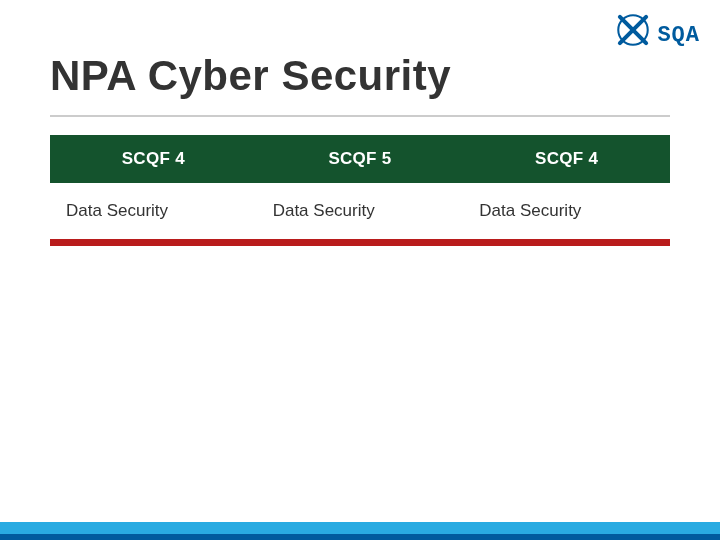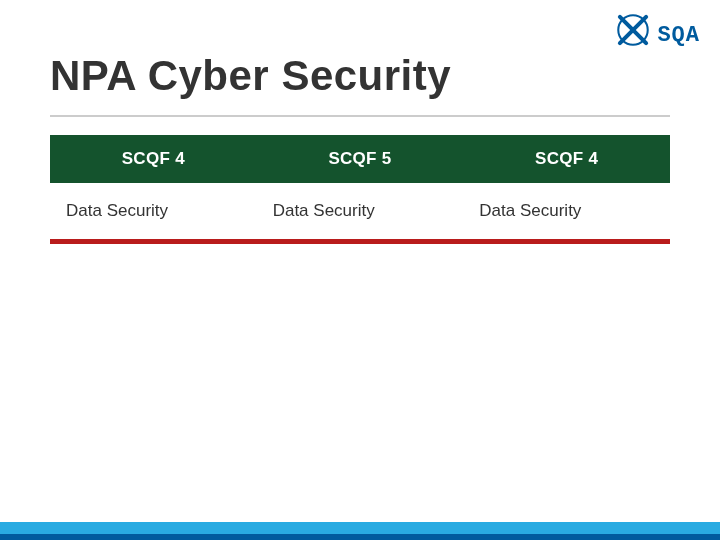--- a/index.html
+++ b/index.html
@@ -79,21 +79,21 @@
       text-align: center;
       padding: 14px 10px;
       letter-spacing: 0.3px;
     }
 
     
     tbody tr td {
       font-size: 17px;
       color: #333333;
       padding: 18px 16px;
-      border-bottom: 5px solid #b91c1c;
+      border-bottom: 7px solid #b91c1c;
     }
 
     tbody tr:nth-child(even) {
       background: #f0f8fd;
     }
 
     tbody tr:nth-child(odd) {
       background: #ffffff;
     }
 

